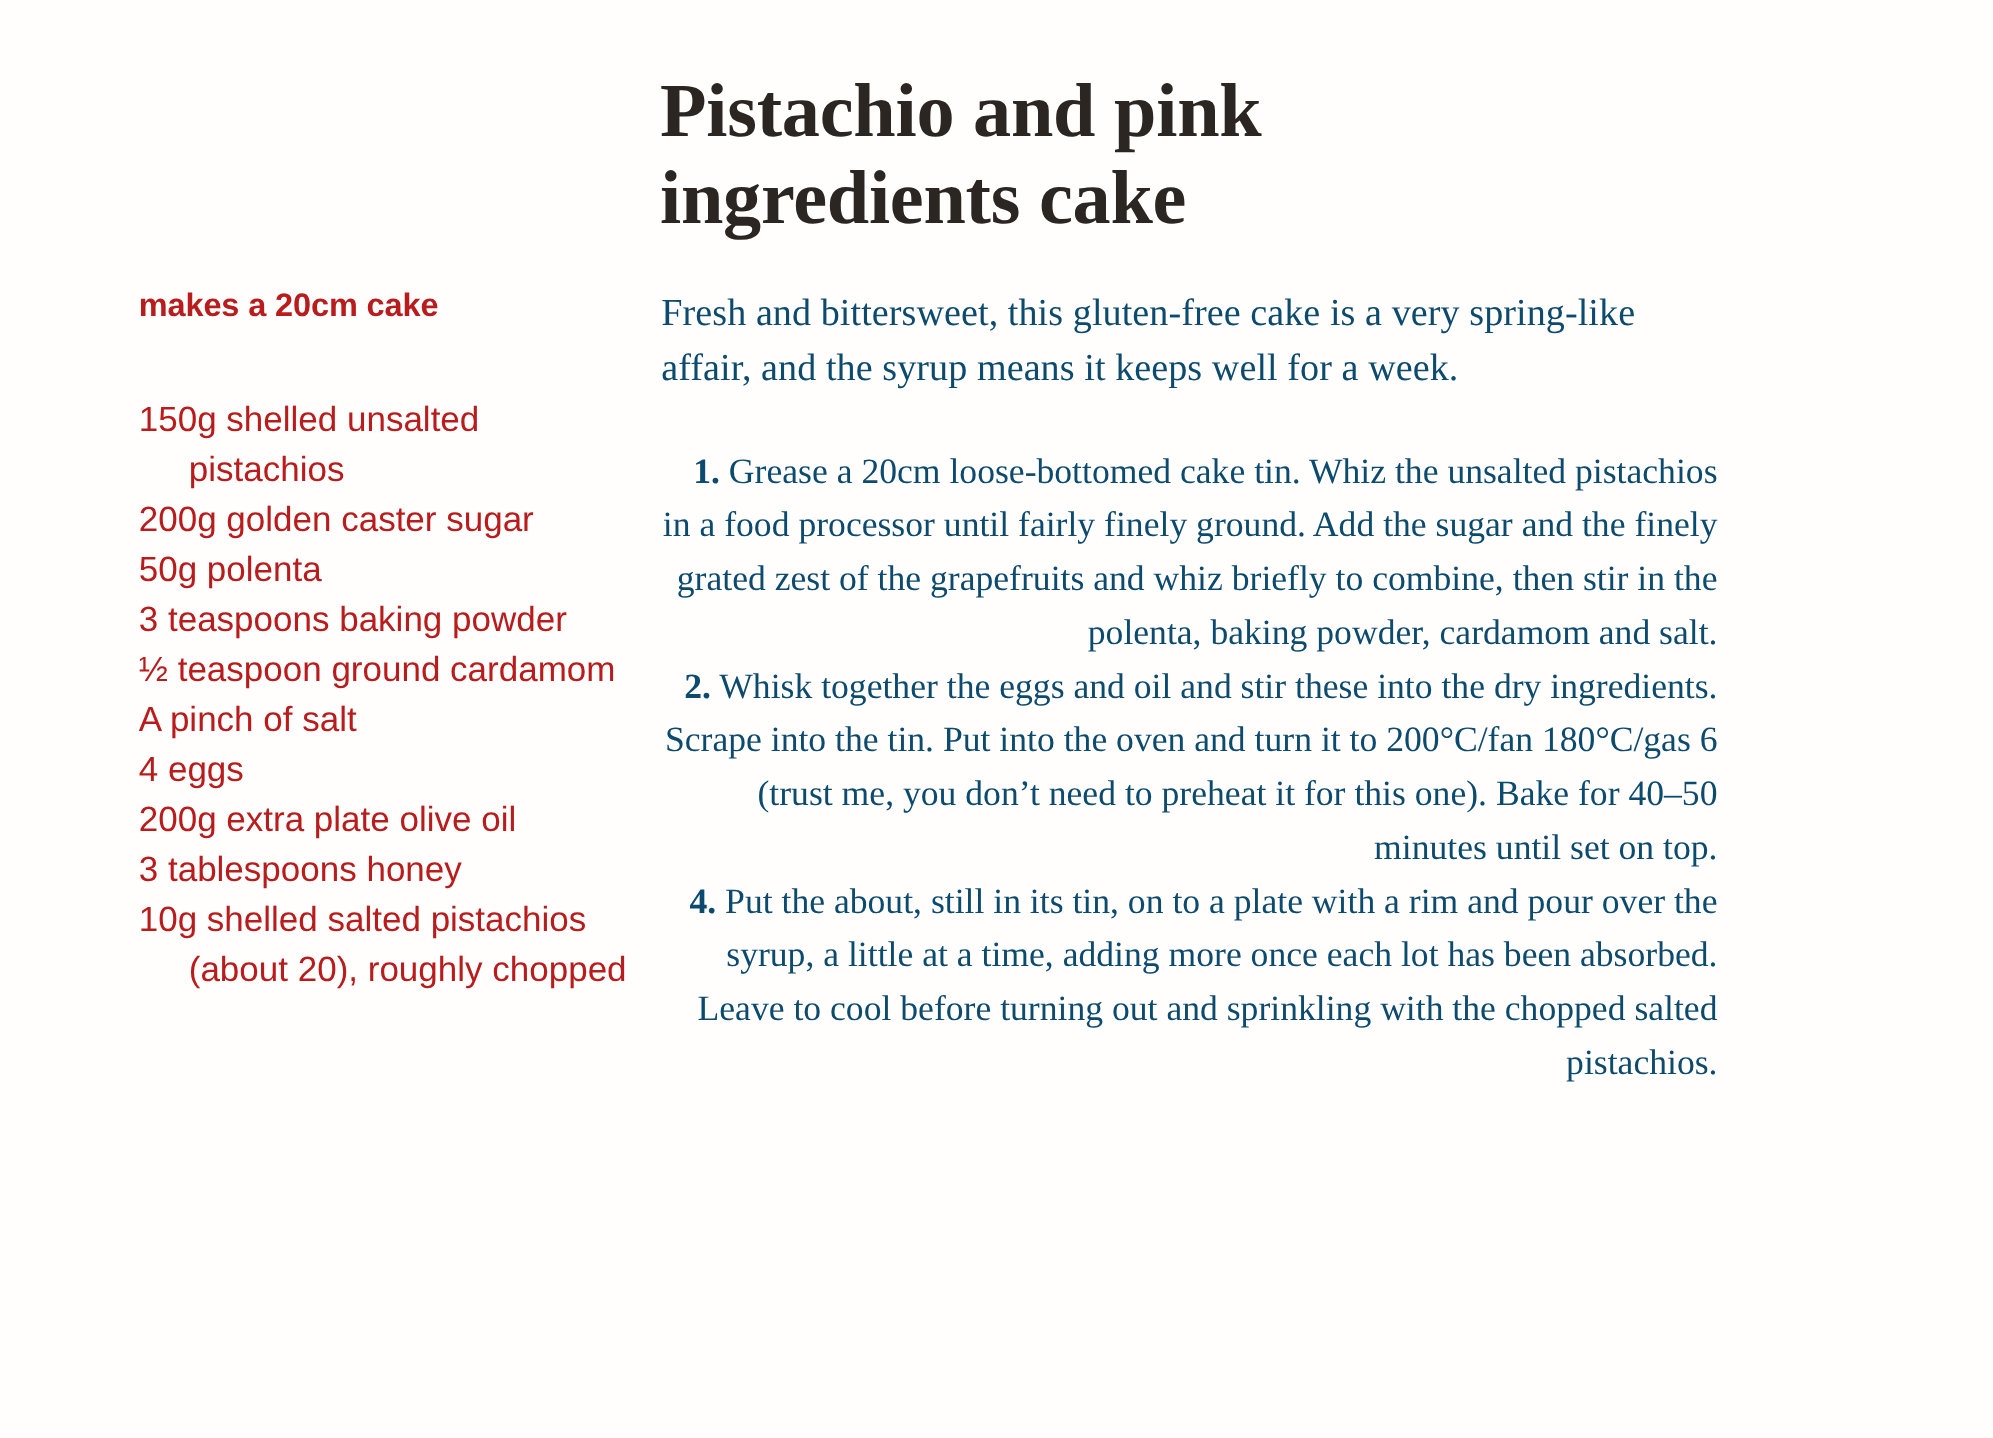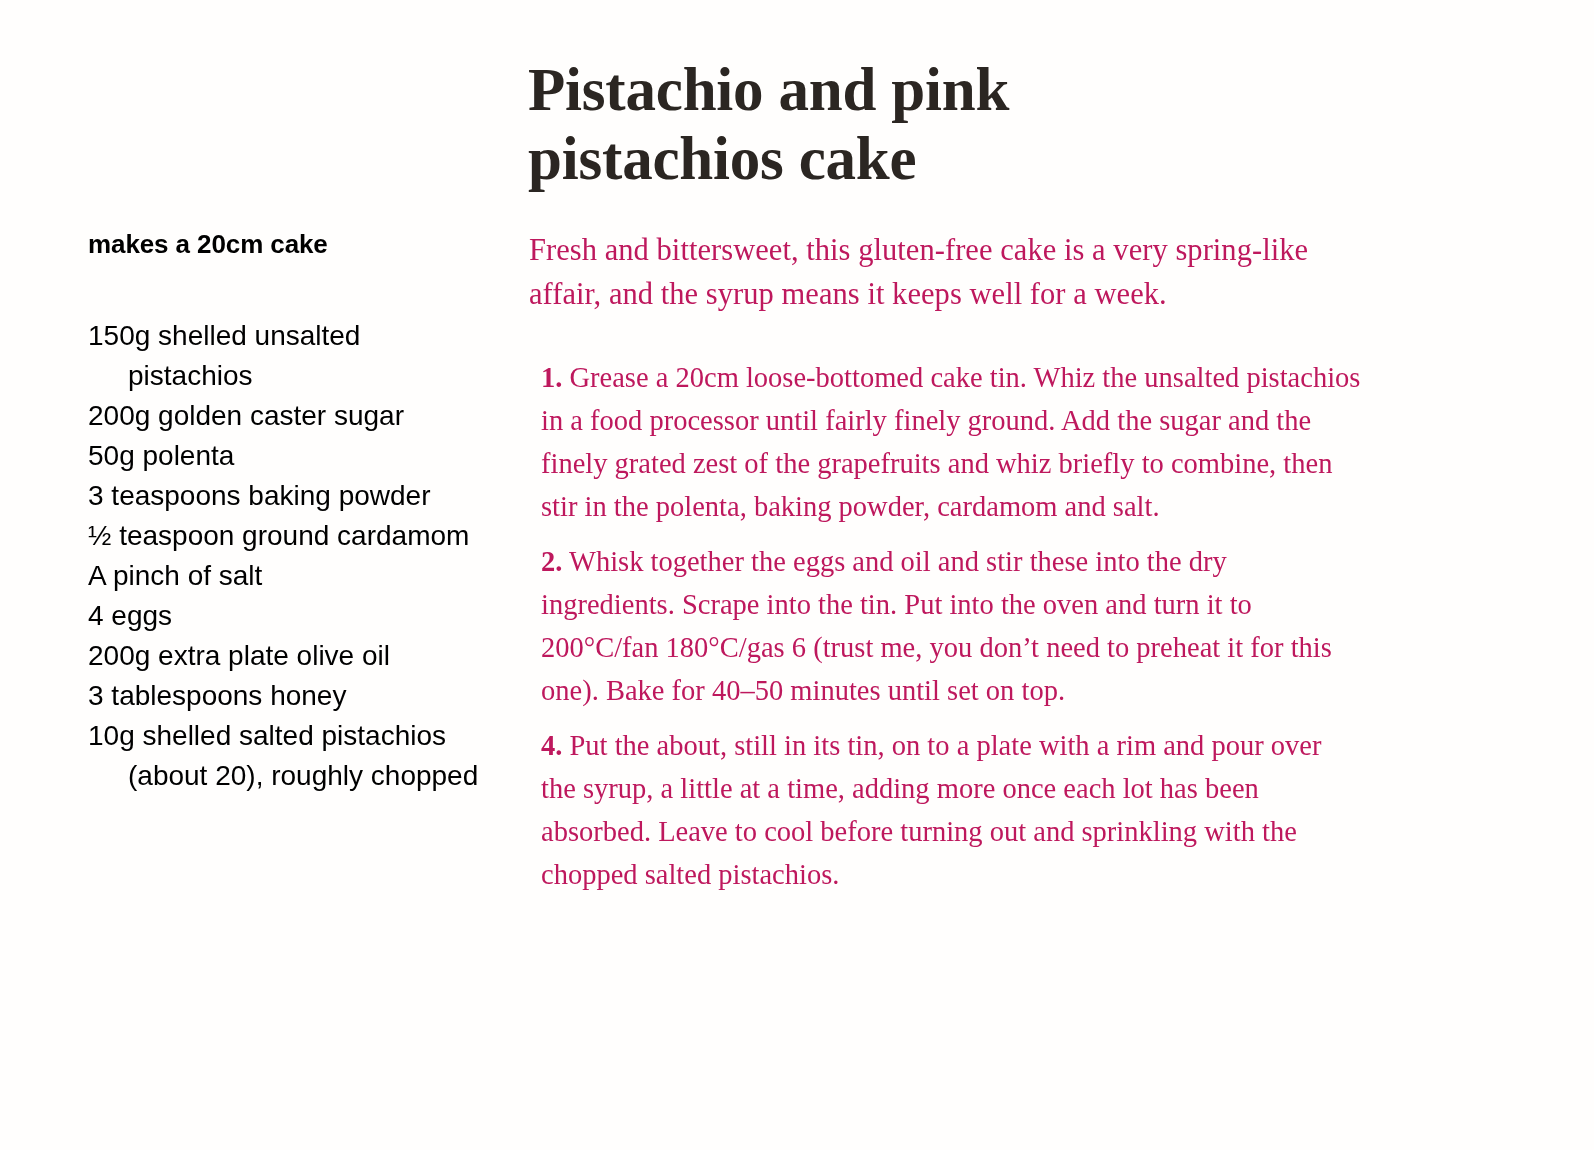--- a/index.html
+++ b/index.html
@@ -31,25 +31,25 @@
     font-weight: bold;
     font-size: 61px;
     line-height: 69px;
     color: #2b2622;
     letter-spacing: -0.2px;
   }
 
   
   .ingredients-col {
     position: absolute;
-    left: 88px;
+    left: 111px;
     top: 228px;
     width: 400px;
     font-family: "Liberation Sans", sans-serif;
-    color: #000000;
+    color: #b91c1c;
   }
   .ingredients-heading {
     font-size: 26px;
     font-weight: bold;
     line-height: 32px;
     letter-spacing: -0.1px;
     margin-bottom: 56px;
   }
   .ingredients-list {
     list-style: none;
@@ -63,49 +63,50 @@
     text-indent: -40px;
     white-space: pre-wrap;
   }
 
   
   .method-col {
     position: absolute;
     left: 529px;
     top: 228px;
     width: 845px;
-    color: #be185d;
+    color: #0c4a6e;
     font-family: "Liberation Serif", serif;
   }
   .intro-text {
     font-size: 30.5px;
     line-height: 44px;
     margin: 0 0 40px 0;
     letter-spacing: 0.05px;
   }
   .method-steps {
     list-style: none;
     margin: 0;
     padding: 0;
     font-size: 28.5px;
     line-height: 43px;
   }
   .method-steps li {
-    margin: 12px;
+    margin: 0;
+    text-align: right;
   }
   .step-number {
     font-weight: bold;
   }
 </style>
 </head>
 <body>
 
 <div class="page">
 
-  <h1 class="recipe-title">Pistachio and pink pistachios cake</h1>
+  <h1 class="recipe-title">Pistachio and pink ingredients cake</h1>
 
   <div class="ingredients-col">
     <div class="ingredients-heading">makes a 20cm cake</div>
     <ul class="ingredients-list">
       <li>150g shelled unsalted
 pistachios</li>
       <li>200g golden caster sugar</li>
       <li>50g polenta</li>
       <li>3 teaspoons baking powder</li>
       <li>½ teaspoon ground cardamom</li>

